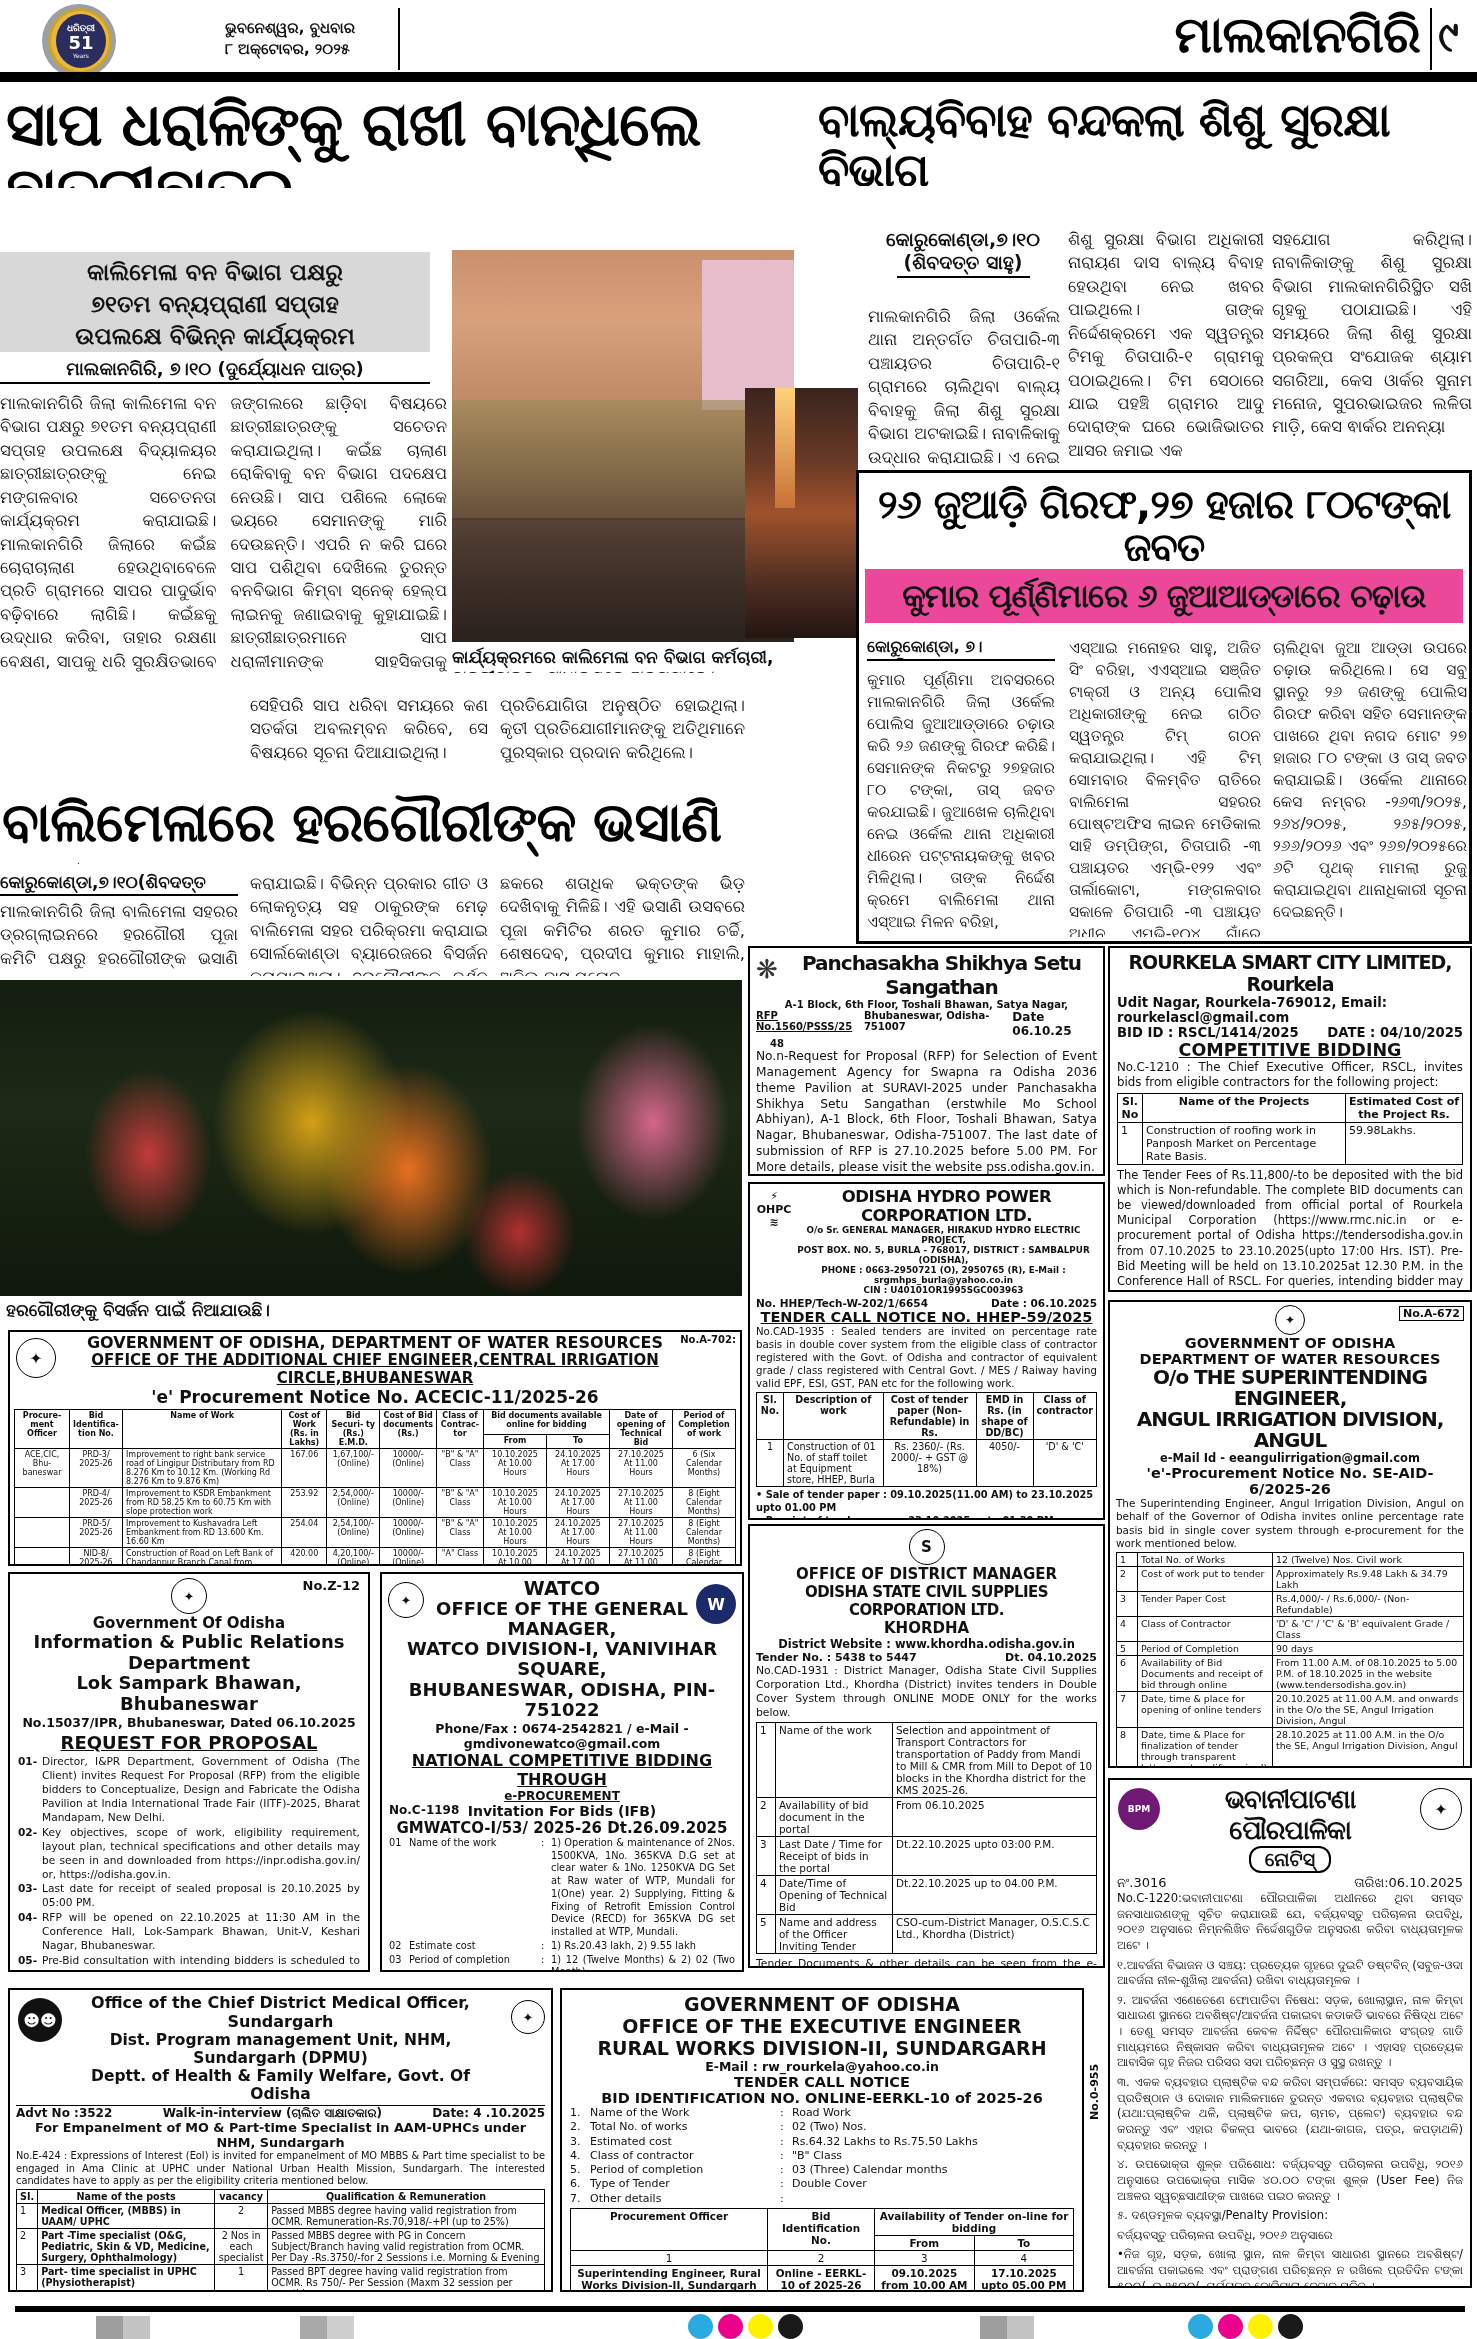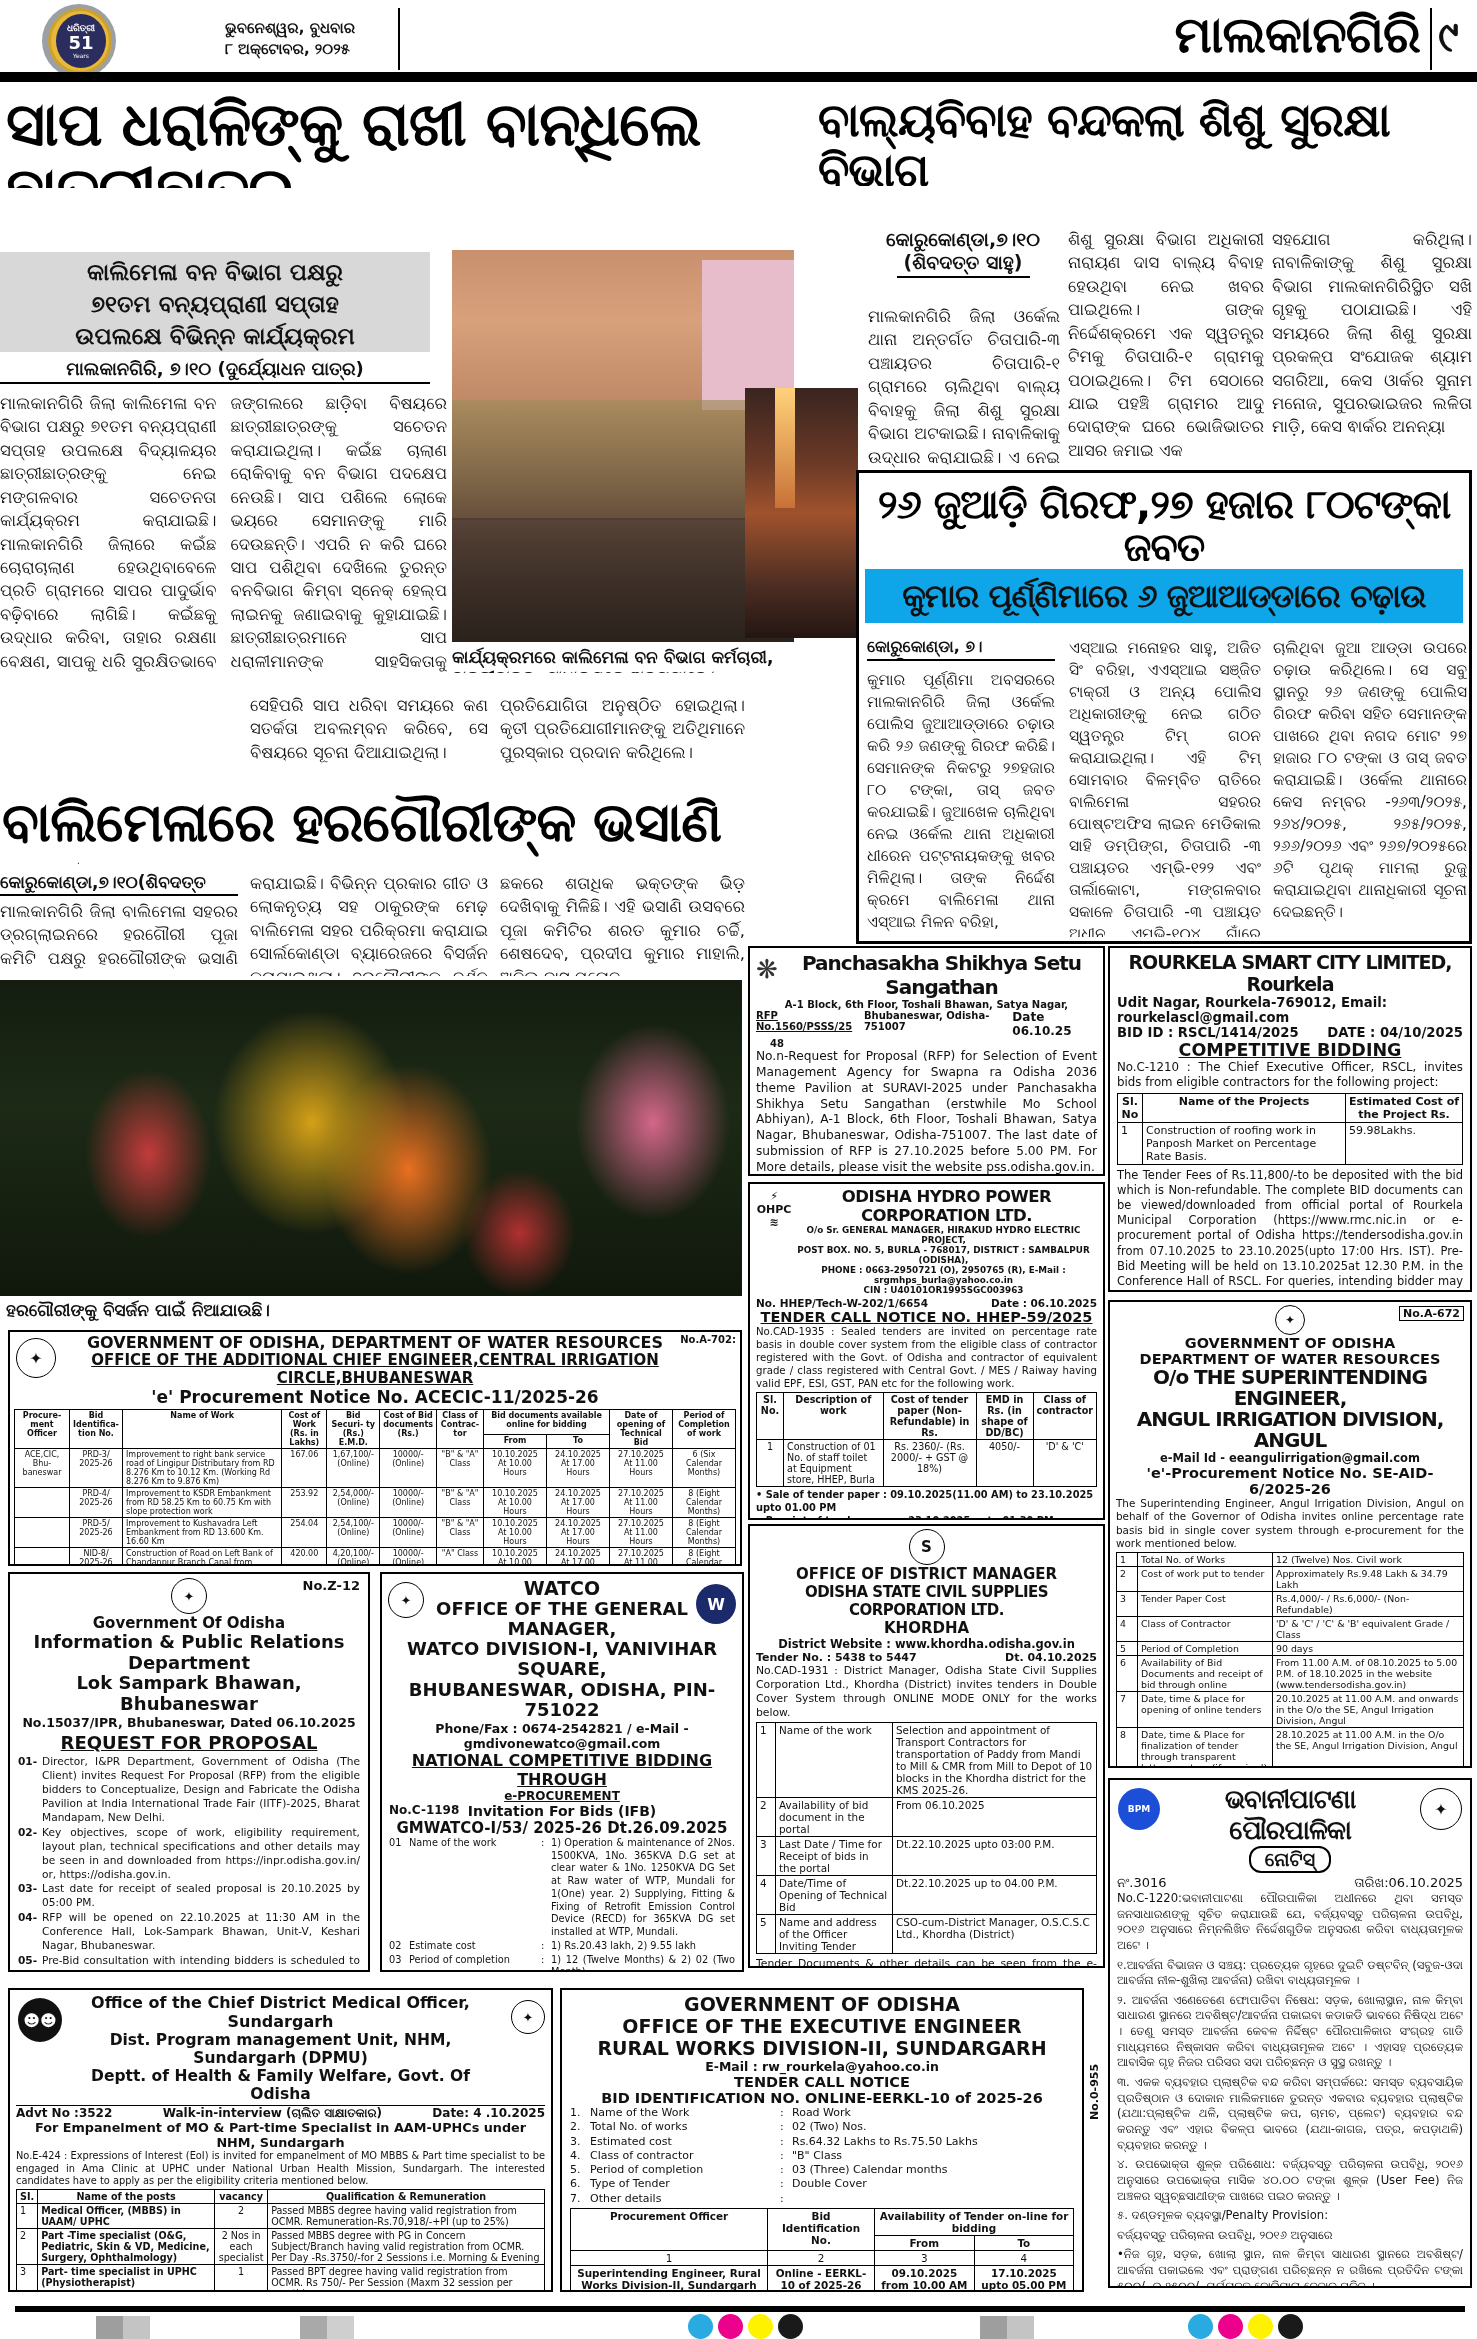--- a/index.html
+++ b/index.html
@@ -88,21 +88,21 @@
     <div>କୋରୁକୋଣ୍ଡା,୭।୧୦</div>
     <div>(ଶିବଦତ୍ତ ସାହୁ)</div>
     <div style="border-bottom:2px solid #000;width:70%;margin:2px auto 0;"></div>
   </div>
   <div class="abs body-txt j" style="left:868px;top:305px;width:192px;height:165px;">ମାଲକାନଗିରି ଜିଲା ଓର୍କେଲ ଥାନା ଅନ୍ତର୍ଗତ ଚିତାପାରି-୩ ପଞ୍ଚାୟତର ଚିତାପାରି-୧ ଗ୍ରାମରେ ଚାଲିଥିବା ବାଲ୍ୟ ବିବାହକୁ ଜିଲା ଶିଶୁ ସୁରକ୍ଷା ବିଭାଗ ଅଟକାଇଛି। ନାବାଳିକାକୁ ଉଦ୍ଧାର କରାଯାଇଛି। ଏ ନେଇ ଥାନାରେ ଲିଖିତ ଅଭିଯୋଗ କରାଯାଇଛି। ସୂଚନା ଅନୁଯାୟୀ,</div>
   <div class="abs body-txt j" style="left:1068px;top:228px;width:196px;height:242px;">ଶିଶୁ ସୁରକ୍ଷା ବିଭାଗ ଅଧିକାରୀ ନାରାୟଣ ଦାସ ବାଲ୍ୟ ବିବାହ ହେଉଥିବା ନେଇ ଖବର ପାଇଥିଲେ। ତାଙ୍କ ନିର୍ଦ୍ଦେଶକ୍ରମେ ଏକ ସ୍ୱତନ୍ତ୍ର ଟିମକୁ ଚିତାପାରି-୧ ଗ୍ରାମକୁ ପଠାଇଥିଲେ। ଟିମ ସେଠାରେ ଯାଇ ପହଞ୍ଚି ଗ୍ରାମର ଆଦୁ ଦୋରାଙ୍କ ଘରେ ଭୋଜିଭାତର ଆସର ଜମାଇ ଏକ</div>
   <div class="abs body-txt j" style="left:1272px;top:228px;width:200px;height:242px;">ସହଯୋଗ କରିଥିଲା। ନାବାଳିକାଙ୍କୁ ଶିଶୁ ସୁରକ୍ଷା ବିଭାଗ ମାଲକାନଗିରିସ୍ଥିତ ସଖି ଗୃହକୁ ପଠାଯାଇଛି। ଏହି ସମୟରେ ଜିଲା ଶିଶୁ ସୁରକ୍ଷା ପ୍ରକଳ୍ପ ସଂଯୋଜକ ଶ୍ୟାମ ସଗରିଆ, କେସ ଓାର୍କର ସୁନାମ ମନୋଜ, ସୁପରଭାଇଜର ଲଳିତା ମାଡ଼ି, କେସ ଵାର୍କର ଅନନ୍ୟା</div>
 
   <div class="abs" style="left:856px;top:470px;width:616px;height:474px;border:3px solid #000;">
     <div class="abs hl c" style="left:6px;top:10px;width:598px;height:78px;font-size:40px;">୨୬ ଜୁଆଡ଼ି ଗିରଫ,୨୭ ହଜାର ୮୦ଟଙ୍କା ଜବତ</div>
-    <div class="abs c b" style="left:6px;top:96px;width:598px;height:54px;background:#0ea5e9;font-size:32px;line-height:54px;letter-spacing:-1px;">କୁମାର ପୂର୍ଣ୍ଣିମାରେ ୬ ଜୁଆଆଡ୍ଡାରେ ଚଢ଼ାଉ</div>
+    <div class="abs c b" style="left:6px;top:96px;width:598px;height:54px;background:#ec4899;font-size:32px;line-height:54px;letter-spacing:-1px;">କୁମାର ପୂର୍ଣ୍ଣିମାରେ ୬ ଜୁଆଆଡ୍ଡାରେ ଚଢ଼ାଉ</div>
     <div class="abs dl" style="left:8px;top:164px;width:188px;height:24px;font-size:16px;border-bottom:2px solid #000;">କୋରୁକୋଣ୍ଡା, ୭।୧୦(ଶିବଦତ୍ତ ସାହୁ)</div>
     <div class="abs body-txt j" style="left:8px;top:196px;width:188px;height:268px;font-size:15.5px;">କୁମାର ପୂର୍ଣ୍ଣିମା ଅବସରରେ ମାଲକାନଗିରି ଜିଲା ଓର୍କେଲ ପୋଲିସ ଜୁଆଆଡ୍ଡାରେ ଚଢ଼ାଉ କରି ୨୬ ଜଣଙ୍କୁ ଗିରଫ କରିଛି। ସେମାନଙ୍କ ନିକଟରୁ ୨୭ହଜାର ୮୦ ଟଙ୍କା, ତାସ୍ ଜବତ କରଯାଇଛି। ଜୁଆଖେଳ ଚାଲିଥିବା ନେଇ ଓର୍କେଲ ଥାନା ଅଧିକାରୀ ଧୀରେନ ପଟ୍ଟନାୟକଙ୍କୁ ଖବର ମିଳିଥିଲା। ତାଙ୍କ ନିର୍ଦ୍ଦେଶ କ୍ରମେ ବାଲିମେଳା ଥାନା ଏସ୍ଆଇ ମିଳନ ବରିହା,</div>
     <div class="abs body-txt j" style="left:210px;top:164px;width:192px;height:300px;font-size:15.5px;">ଏସ୍ଆଇ ମନୋହର ସାହୁ, ଅଜିତ ସିଂ ବରିହା, ଏଏସ୍ଆଇ ସଞ୍ଜିତ ଟାକ୍ରୀ ଓ ଅନ୍ୟ ପୋଲିସ ଅଧିକାରୀଙ୍କୁ ନେଇ ଗଠିତ ସ୍ୱତନ୍ତ୍ର ଟିମ୍ ଗଠନ କରାଯାଇଥିଲା। ଏହି ଟିମ୍ ସୋମବାର ବିଳମ୍ବିତ ରାତିରେ ବାଲିମେଳା ସହରର ପୋଷ୍ଟଅଫିସ ଲାଇନ ମେଡିକାଲ ସାହି ଡମ୍ପିଙ୍ଗ, ଚିତାପାରି -୩ ପଞ୍ଚାୟତର ଏମ୍ଭି-୧୨୨ ଏବଂ ତାର୍ଲାକୋଟା, ମଙ୍ଗଳବାର ସକାଳେ ଚିତାପାରି -୩ ପଞ୍ଚାୟତ ଅଧୀନ ଏମ୍ଭି-୧୦୪ ଗାଁରେ ବେଆଇନ ଭାବେ</div>
     <div class="abs body-txt j" style="left:414px;top:164px;width:194px;height:300px;font-size:15.5px;">ଚାଲିଥିବା ଜୁଆ ଆଡ୍ଡା ଉପରେ ଚଢ଼ାଉ କରିଥିଲେ। ସେ ସବୁ ସ୍ଥାନରୁ ୨୬ ଜଣଙ୍କୁ ପୋଲିସ ଗିରଫ କରିବା ସହିତ ସେମାନଙ୍କ ପାଖରେ ଥିବା ନଗଦ ମୋଟ ୨୭ ହାଜାର ୮୦ ଟଙ୍କା ଓ ତାସ୍ ଜବତ କରାଯାଇଛି। ଓର୍କେଲ ଥାନାରେ କେସ ନମ୍ବର -୨୬୩/୨୦୨୫, ୨୬୪/୨୦୨୫, ୨୬୫/୨୦୨୫, ୨୬୬/୨୦୨୬ ଏବଂ ୨୬୭/୨୦୨୫ରେ ୬ଟି ପୃଥକ୍ ମାମଲା ରୁଜୁ କରାଯାଇଥିବା ଥାନାଧିକାରୀ ସୂଚନା ଦେଇଛନ୍ତି।</div>
   </div>
 
   <div class="abs hl" style="left:2px;top:794px;width:745px;height:70px;font-size:54px;">ବାଲିମେଳାରେ ହରଗୌରୀଙ୍କ ଭସାଣି ଉସବ</div>
   <div class="abs dl" style="left:0px;top:872px;width:238px;height:24px;font-size:17px;border-bottom:2px solid #000;">କୋରୁକୋଣ୍ଡା,୭।୧୦(ଶିବଦତ୍ତ ସାହୁ)</div>
   <div class="abs body-txt j" style="left:0px;top:900px;width:238px;height:76px;">ମାଲକାନଗିରି ଜିଲା ବାଲିମେଳା ସହରର ଡ୍ରଗ୍ଲାଇନରେ ହରଗୌରୀ ପୂଜା କମିଟି ପକ୍ଷରୁ ହରଗୌରୀଙ୍କ ଭସାଣି ଉସବ ମଙ୍ଗଳବାର ସନ୍ଧ୍ୟାରେ ପାଳନ</div>
   <div class="abs body-txt j" style="left:250px;top:872px;width:238px;height:104px;">କରାଯାଇଛି। ବିଭିନ୍ନ ପ୍ରକାର ଗୀତ ଓ ଲୋକନୃତ୍ୟ ସହ ଠାକୁରଙ୍କ ମେଢ଼ ବାଲିମେଳା ସହର ପରିକ୍ରମା କରାଯାଇ ସୋର୍ଲକୋଣ୍ଡା ବ୍ୟାରେଜରେ ବିସର୍ଜନ କରାଯାଇଥିଲା। ହରଗୌରୀଙ୍କ ଦର୍ଶନ କରିବା ପାଇଁ ବାଲିମେଳା ସହରର ବିଭିନ୍ନ</div>
@@ -446,21 +446,21 @@
           <td style="width:128px;">Date, time &amp; Place for finalization of tender through transparent lottery system (if required)</td>
           <td>28.10.2025 at 11.00 A.M. in the O/o the SE, Angul Irrigation Division, Angul</td>
         </tr>
         </tbody>
     </table>
 
   </div>
 
   <div class="abs box" style="left:1108px;top:1778px;width:364px;height:510px;padding:4px 7px;">
     <div style="display:flex;align-items:center;justify-content:space-between;">
-      <div class="abs" style="left:8px;top:8px;width:42px;height:42px;border-radius:50%;background:#1d4ed8;color:#fff;display:flex;align-items:center;justify-content:center;font-size:9px;font-weight:bold;">BPM</div>
+      <div class="abs" style="left:8px;top:8px;width:42px;height:42px;border-radius:50%;background:#701a75;color:#fff;display:flex;align-items:center;justify-content:center;font-size:9px;font-weight:bold;">BPM</div>
       <div class="c b" style="flex:1;font-size:26px;letter-spacing:-1px;margin:0 46px;">ଭବାନୀପାଟଣା ପୌରପାଳିକା</div>
       <div class="abs emblem" style="right:8px;top:8px;width:42px;height:42px;font-size:16px;">✦</div>
     </div>
     <div class="c">
       <span class="b" style="display:inline-block;border:2px solid #000;border-radius:12px;padding:0 14px;font-size:19px;">ନୋଟିସ୍</span>
     </div>
     <div style="display:flex;justify-content:space-between;font-size:13px;margin-top:2px;">
       <span>ନଂ.3016</span>
       <span>ତାରିଖ:06.10.2025</span>
     </div>

